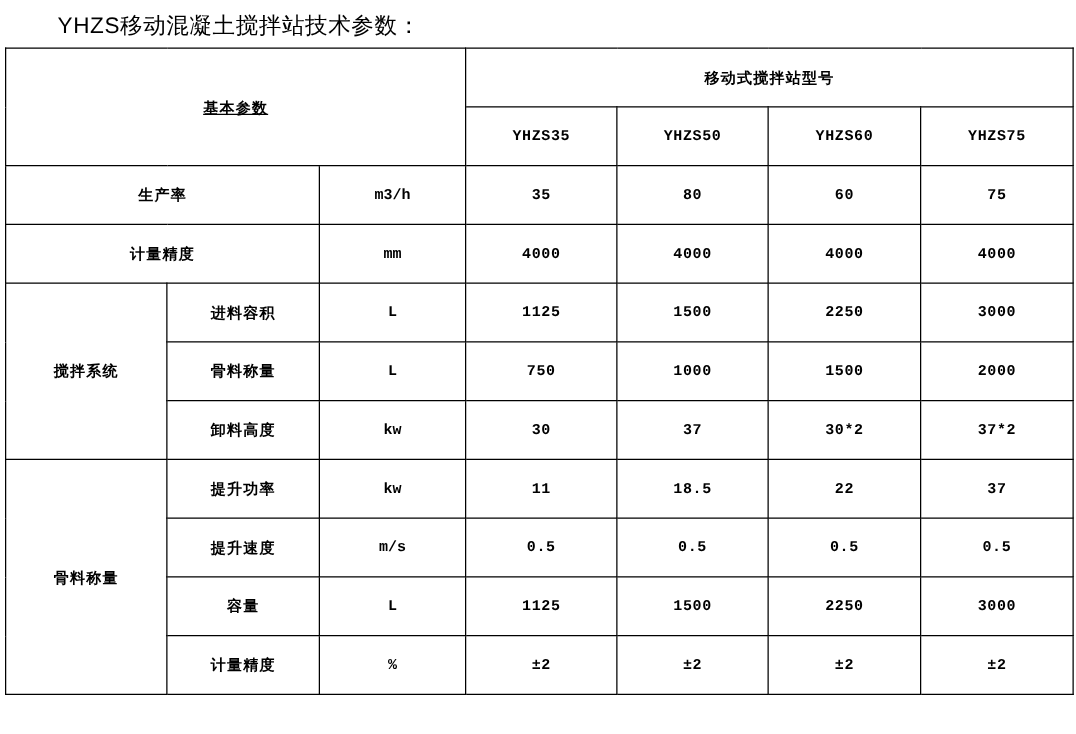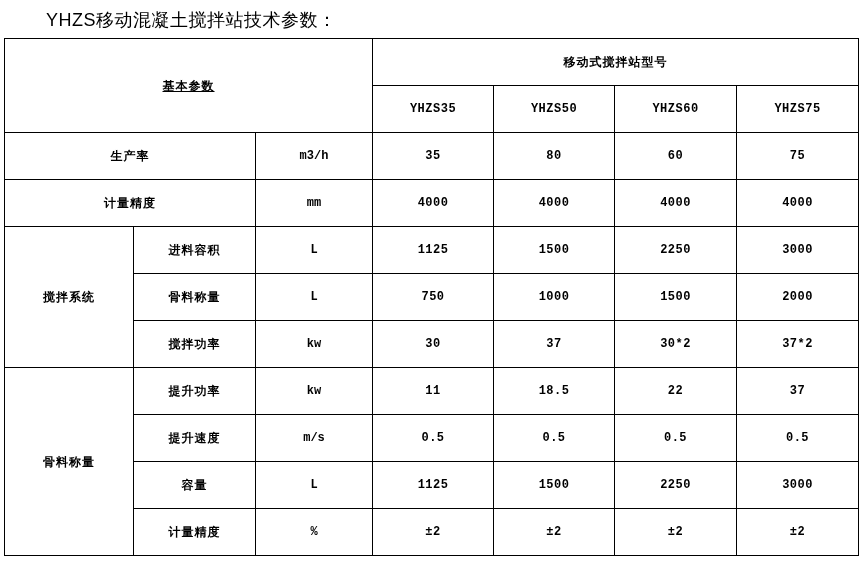--- a/index.html
+++ b/index.html
@@ -149,21 +149,21 @@
       <tr>
         <td class="param-name">骨料称量</td>
         <td class="unit">L</td>
         <td class="value">750</td>
         <td class="value">1000</td>
         <td class="value">1500</td>
         <td class="value">2000</td>
       </tr>
 
       <tr>
-        <td class="param-name">搅拌功率</td>
+        <td class="param-name">卸料高度</td>
         <td class="unit">kw</td>
         <td class="value">30</td>
         <td class="value">37</td>
         <td class="value">30*2</td>
         <td class="value">37*2</td>
       </tr>
 
       <tr>
         <td class="group-head" rowspan="4">骨料称量</td>
         <td class="param-name">提升功率</td>

